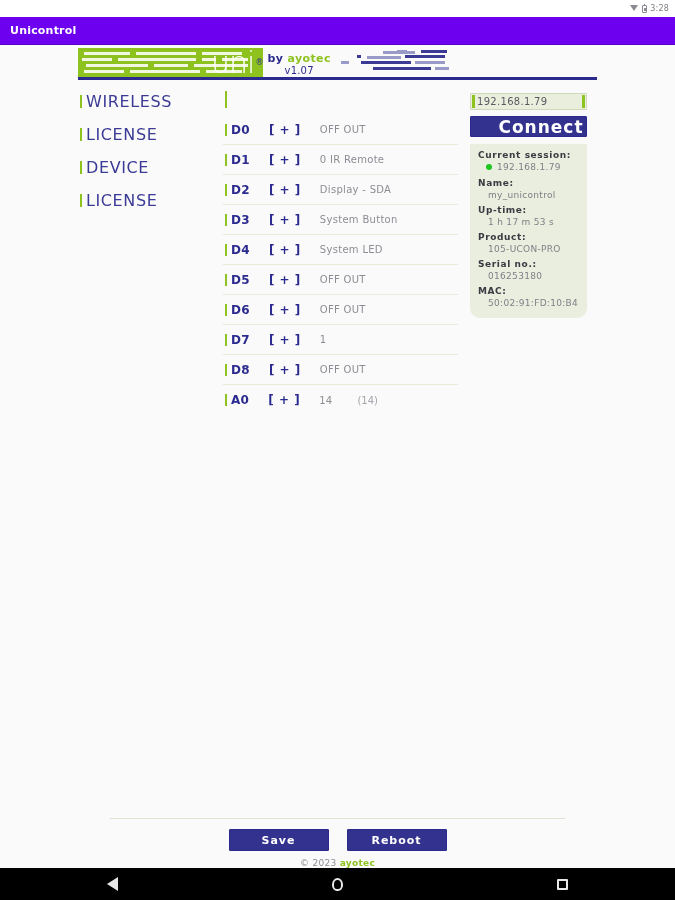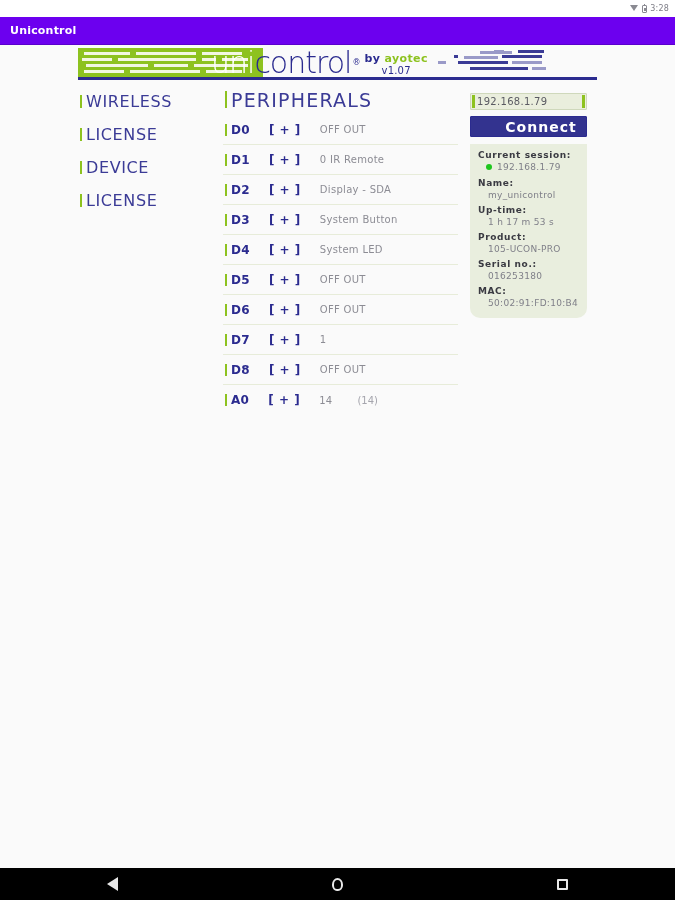--- a/index.html
+++ b/index.html
@@ -136,21 +136,21 @@
     content:""; position:absolute; top:1px; bottom:1px; width:3px; background:#8dc21f;
   }
   .ip-field:before { left: 1px; }
   .ip-field:after { right: 1px; }
   .ip-field .v { font-size: 10px; color:#5a5a62; letter-spacing: .3px; }
   .connect-btn {
     margin-top: 6px; height: 21px; background: #33338f; border: 1px solid #2b2b8f;
     display: flex; align-items:center; justify-content:center; cursor:pointer;
     border-radius: 1px;
   }
-  .connect-btn span { color:#ffffff; font-size: 14px; font-weight: bold; letter-spacing: 1px; margin-left: 25px; }
+  .connect-btn span { color:#ffffff; font-size: 17px; font-weight: bold; letter-spacing: 1px; margin-left: 25px; }
 
   .info-panel {
     margin-top: 7px; background: #e9eede; padding: 6px 8px 10px 8px;
     border-radius: 0 0 10px 10px;
   }
   .info-head { font-size: 9px; font-weight: bold; color:#3a3a42; letter-spacing: .6px; margin-bottom:2px;}
   .info-val { font-size: 9px; color:#7f7f88; letter-spacing: .3px; padding-left: 10px; margin-bottom: 5px; }
   .sess-line { display:flex; align-items:center; gap:5px; padding-left:8px; margin-bottom:6px;}
   .dot { width:6px; height:6px; border-radius:50%; background:#1ec61e; flex:0 0 auto;}
   .sess-line .v { font-size: 9px; color:#7f7f88; letter-spacing:.3px;}
@@ -207,21 +207,20 @@
         <span class="dash" style="left:144px;top:10px;width:26px;"></span>
         <span class="dash" style="left:8px;top:16px;width:62px;"></span>
         <span class="dash" style="left:76px;top:16px;width:34px;"></span>
         <span class="dash" style="left:116px;top:16px;width:54px;"></span>
         <span class="dash" style="left:6px;top:22px;width:40px;"></span>
         <span class="dash" style="left:52px;top:22px;width:70px;"></span>
         <span class="dash" style="left:128px;top:22px;width:36px;"></span>
       </div>
       <div class="banner-word">
         <span class="word-uni">uni</span>
-          <span class="word-control">control</span>
           <span class="word-reg">®</span>
         <span class="by-block">
           <span class="by-line"><span>by </span><span class="a-y">ayotec</span></span>
           <span class="ver-line">v1.07</span>
         </span>
       </div>
       <div class="banner-bars">
         <span class="bbar light" style="left:46px;top:3px;width:32px;"></span>
         <span class="bbar" style="left:84px;top:2px;width:26px;"></span>
         <span class="bbar light" style="left:60px;top:2px;width:10px;"></span>
@@ -253,21 +252,20 @@
         </div>
         <div class="nav-item">
           <span class="bar"></span>
           <span class="lbl">LICENSE</span>
         </div>
       </div>
 
       <div class="main-col">
         <div class="sec-title">
           <span class="bar"></span>
-          <span class="lbl">PERIPHERALS</span>
         </div>
 
         <div class="per-row">
           <span class="bar"></span>
           <span class="per-id">D0</span>
           <span class="per-plus">[ + ]</span>
           <span class="per-val">OFF OUT</span>
           <span class="per-extra"></span>
         </div>
         <div class="per-row">
@@ -356,20 +354,32 @@
           <div class="info-val">105-UCON-PRO</div>
           <div class="info-head">Serial no.:</div>
           <div class="info-val">016253180</div>
           <div class="info-head">MAC:</div>
           <div class="info-val" style="margin-bottom:0;">50:02:91:FD:10:B4</div>
         </div>
       </div>
 
     </div>
 
+    <div class="footer">
+      <div class="foot-rule"></div>
+      <div class="foot-btns">
+        <div class="foot-btn">
+          <span>Save</span>
+        </div>
+        <div class="foot-btn">
+          <span>Reboot</span>
+        </div>
+      </div>
+      <div class="copyright"><span>© 2023 </span><span class="a-y">ayotec</span></div>
+    </div>
   </div>
 
   <div class="navbar">
     <span class="nav-back"></span>
     <span class="nav-home"></span>
     <span class="nav-recent"></span>
   </div>
 </div>
 
 </body></html>

